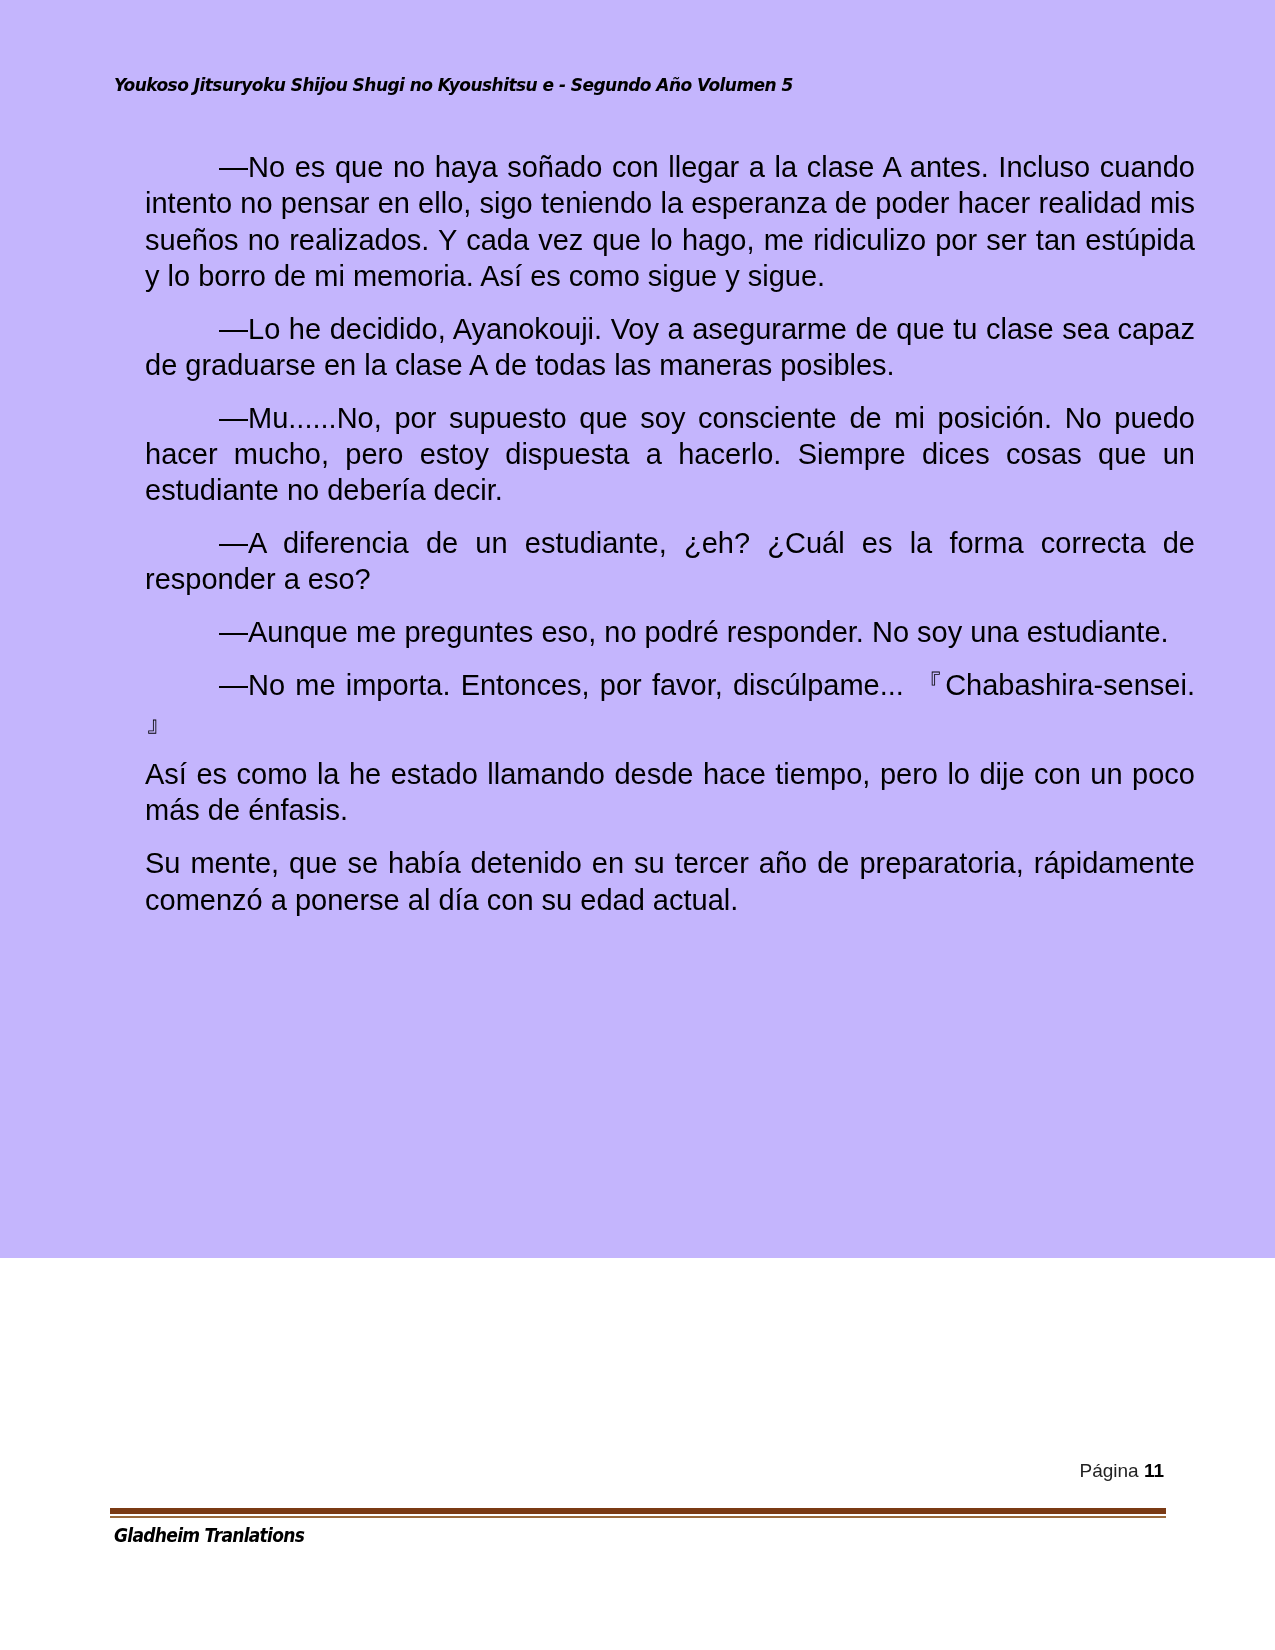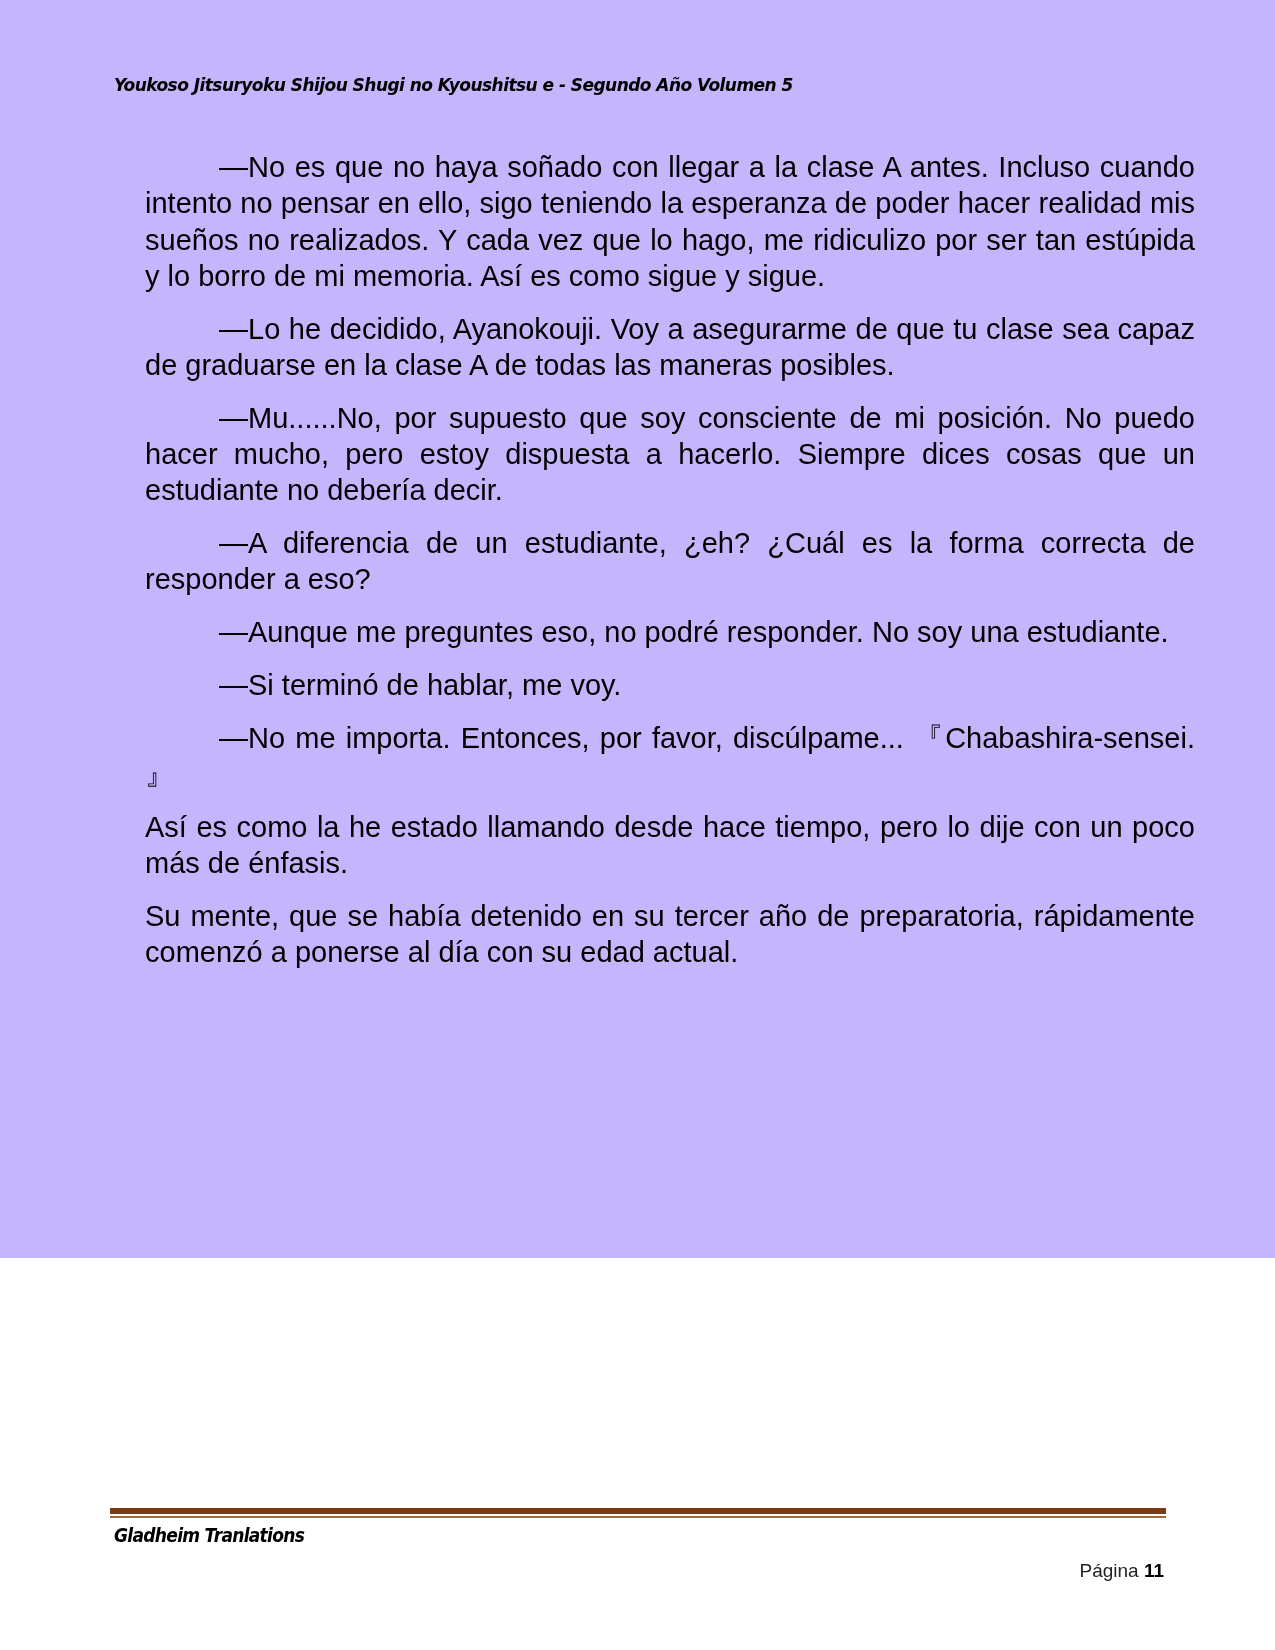--- a/index.html
+++ b/index.html
@@ -23,38 +23,37 @@
     }
     .footer-rule .thick { position: absolute; left: 0; top: 0; width: 100%; height: 6px; background: #7a3a14; }
     .footer-rule .thin { position: absolute; left: 0; top: 8px; width: 100%; height: 2px; background: #9a6a3c; }
     .footer-left {
       position: absolute; left: 114px; top: 1524px;
       font-family: "DejaVu Sans", sans-serif; font-weight: bold; font-style: italic;
       font-size: 19px; color: #000; letter-spacing: -0.8px; transform: scaleX(0.9); transform-origin: left;
       white-space: nowrap;
     }
     .footer-right {
-      position: absolute; right: 111px; top: 1560px;
+      position: absolute; right: 111px; top: 1460px;
       font-family: "Liberation Sans", sans-serif; font-size: 19px; color: #222; white-space: nowrap;
     }
     .footer-right .num { color: #000; font-weight: bold; }
   </style>
 </head>
 <body>
 
 <div class="page">
   <div class="running-header">Youkoso Jitsuryoku Shijou Shugi no Kyoushitsu e - Segundo Año Volumen 5</div>
 
   <div class="body-text">
     <p class="indent">—No es que no haya soñado con llegar a la clase A antes. Incluso cuando intento no pensar en ello, sigo teniendo la esperanza de poder hacer realidad mis sueños no realizados. Y cada vez que lo hago, me ridiculizo por ser tan estúpida y lo borro de mi memoria. Así es como sigue y sigue.</p>
     <p class="indent">—Lo he decidido, Ayanokouji. Voy a asegurarme de que tu clase sea capaz de graduarse en la clase A de todas las maneras posibles.</p>
     <p class="indent">—Mu......No, por supuesto que soy consciente de mi posición. No puedo hacer mucho, pero estoy dispuesta a hacerlo. Siempre dices cosas que un estudiante no debería decir.</p>
     <p class="indent">—A diferencia de un estudiante, ¿eh? ¿Cuál es la forma correcta de responder a eso?</p>
     <p class="indent left">—Aunque me preguntes eso, no podré responder. No soy una estudiante.</p>
-    <p class="indent left">—Si terminó de hablar, me voy.</p>
     <p class="indent">—No me importa. Entonces, por favor, discúlpame... 『Chabashira-sensei. 』</p>
     <p>Así es como la he estado llamando desde hace tiempo, pero lo dije con un poco más de énfasis.</p>
     <p>Su mente, que se había detenido en su tercer año de preparatoria, rápidamente comenzó a ponerse al día con su edad actual.</p>
   </div>
 
   <div class="footer-rule">
     <div class="thick"></div>
     <div class="thin"></div>
   </div>
 

